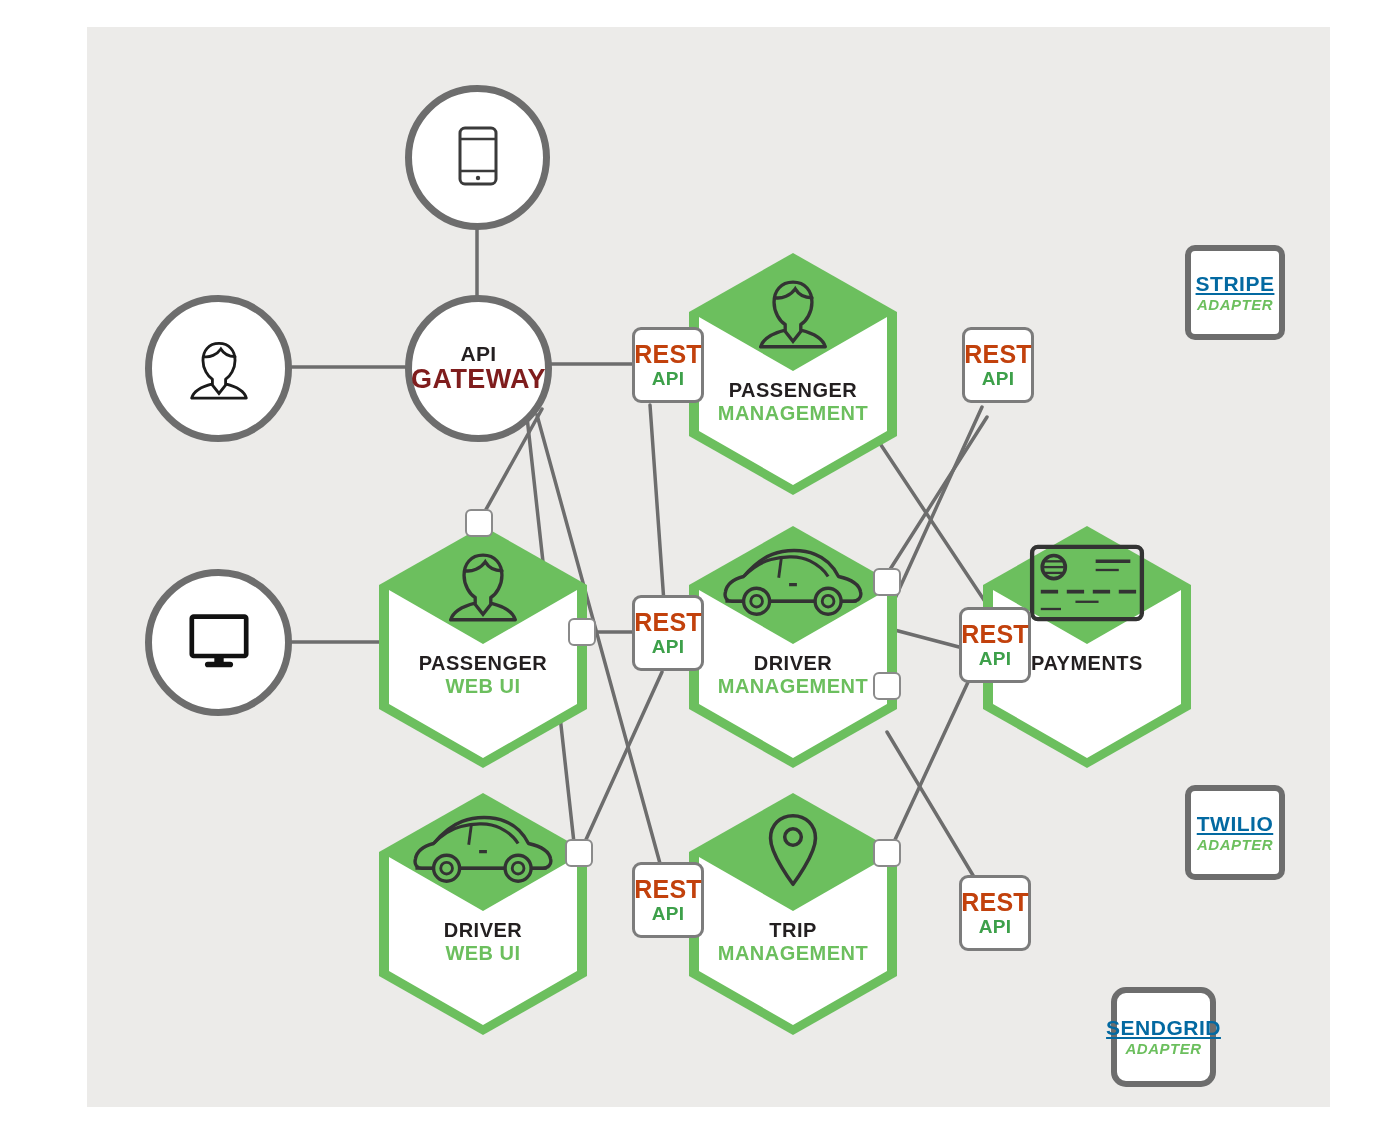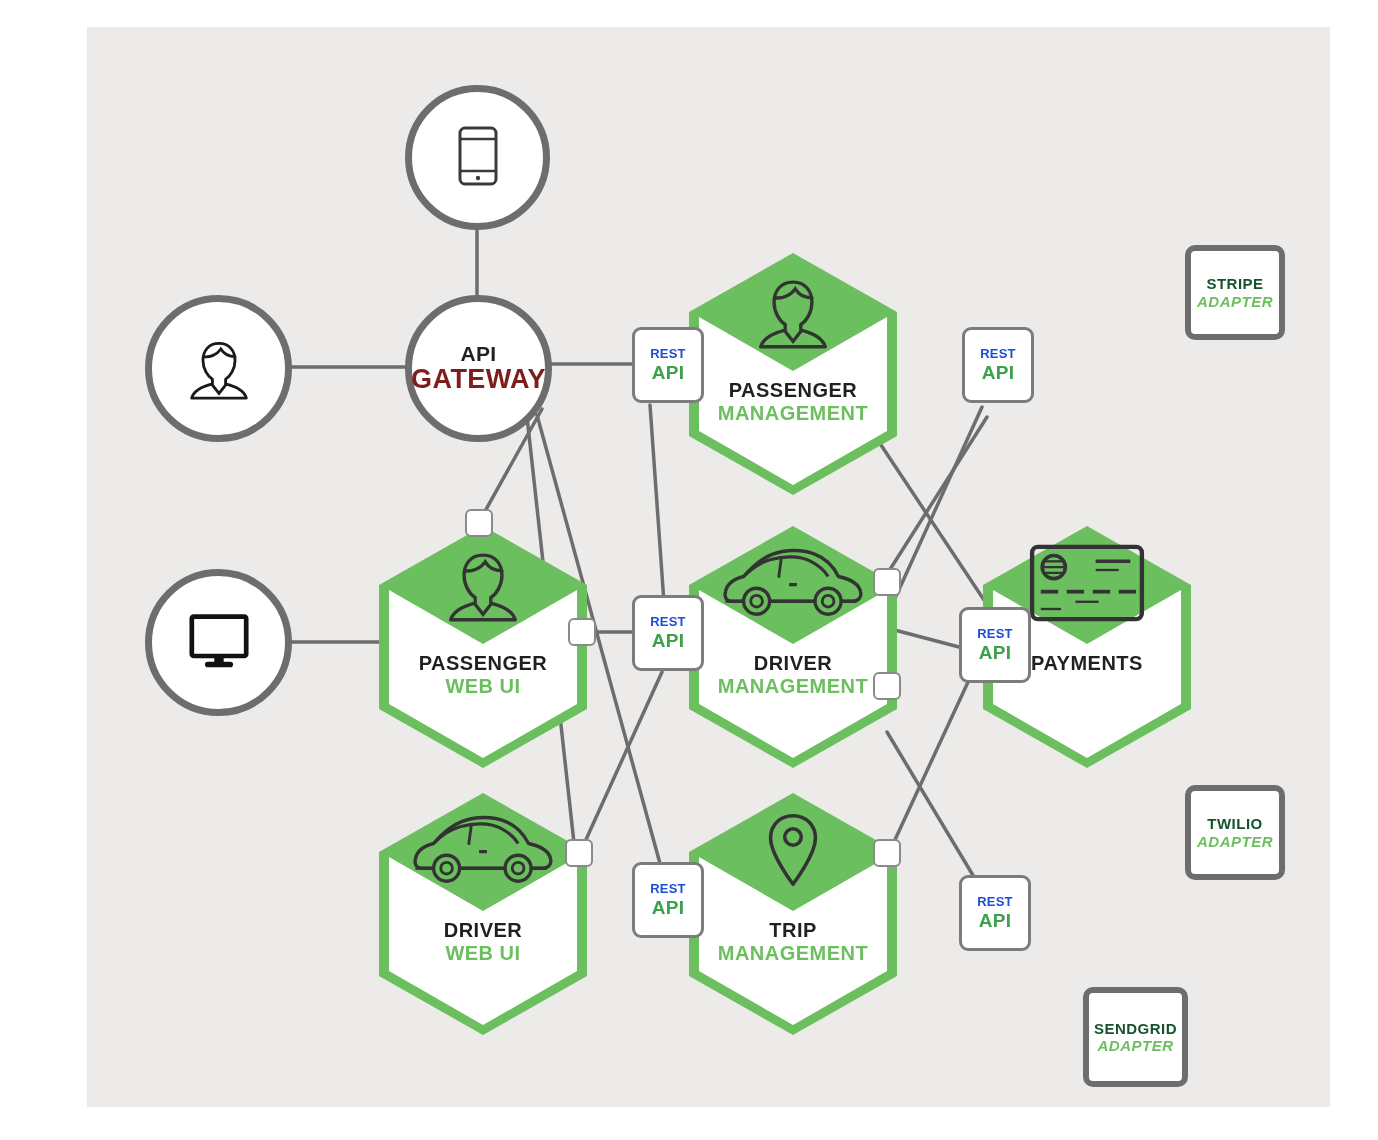--- a/index.html
+++ b/index.html
@@ -40,31 +40,31 @@
   .hex .hex-label .t1{font-size:20px;font-weight:bold;color:#231f20;letter-spacing:.5px;display:block;}
   .hex .hex-label .t2{font-size:20px;font-weight:bold;color:#6cbf5e;letter-spacing:.5px;display:block;}
 
   
   .api-box{
     position:absolute;width:72px;height:76px;background:#ffffff;
     border:3px solid #7c7c7c;border-radius:9px;box-sizing:border-box;
     display:flex;flex-direction:column;align-items:center;justify-content:center;
     line-height:1.12;z-index:6;
   }
-  .api-box .t1{font-size:13px;font-weight:bold;color:#1d4ed8;letter-spacing:.2px;}
+  .api-box .t1{font-size:25px;font-weight:bold;color:#c2410c;letter-spacing:.2px;}
   .api-box .t2{font-size:19px;font-weight:bold;color:#3da04a;letter-spacing:.2px;}
 
   
   .adapter-box{
     position:absolute;background:#ffffff;
     border:6px solid #6d6d6d;border-radius:10px;box-sizing:border-box;
     display:flex;flex-direction:column;align-items:center;justify-content:center;
     line-height:1.15;z-index:6;
   }
-  .adapter-box .t1{font-size:15px;font-weight:bold;color:#14532d;letter-spacing:.5px;}
+  .adapter-box .t1{font-size:21px;font-weight:bold;color:#0369a1;letter-spacing:.5px;text-decoration:underline;}
   .adapter-box .t2{font-size:15px;font-weight:bold;color:#6cbf5e;letter-spacing:.5px;font-style:italic;}
 
   
   .conn{
     position:absolute;width:28px;height:28px;background:#ffffff;
     border:2.5px solid #8a8a8a;border-radius:6px;box-sizing:border-box;z-index:7;
   }
   .ico{display:block;}
 </style>
 </head>
@@ -311,21 +311,21 @@
   <div class="adapter-box" style="left:1098px;top:218px;width:100px;height:95px;">
     <span class="t1">STRIPE</span>
     <span class="t2">ADAPTER</span>
   </div>
 
   <div class="adapter-box" style="left:1098px;top:758px;width:100px;height:95px;">
     <span class="t1">TWILIO</span>
     <span class="t2">ADAPTER</span>
   </div>
 
-  <div class="adapter-box" style="left:996px;top:960px;width:105px;height:100px;">
+  <div class="adapter-box" style="left:1024px;top:960px;width:105px;height:100px;border-radius:15px;">
     <span class="t1">SENDGRID</span>
     <span class="t2">ADAPTER</span>
   </div>
 
   <div class="conn" style="left:378px;top:482px;"></div>
   <div class="conn" style="left:481px;top:591px;"></div>
   <div class="conn" style="left:786px;top:541px;"></div>
   <div class="conn" style="left:786px;top:645px;"></div>
   <div class="conn" style="left:478px;top:812px;"></div>
   <div class="conn" style="left:786px;top:812px;"></div>

